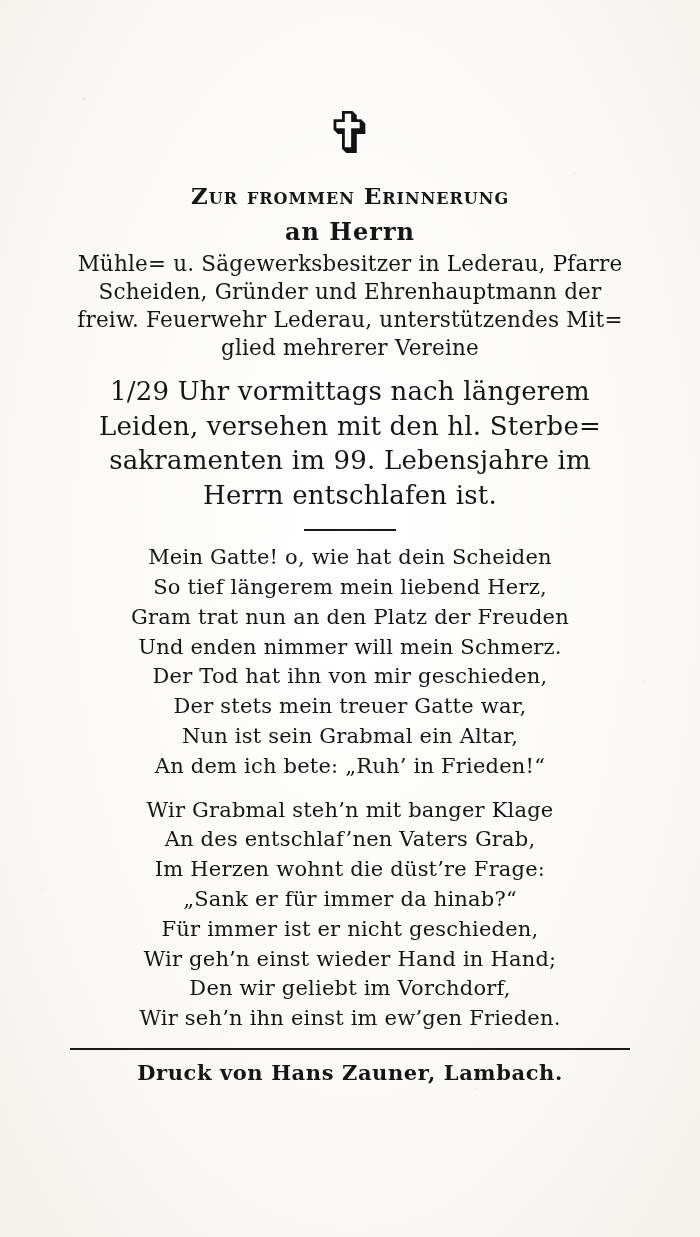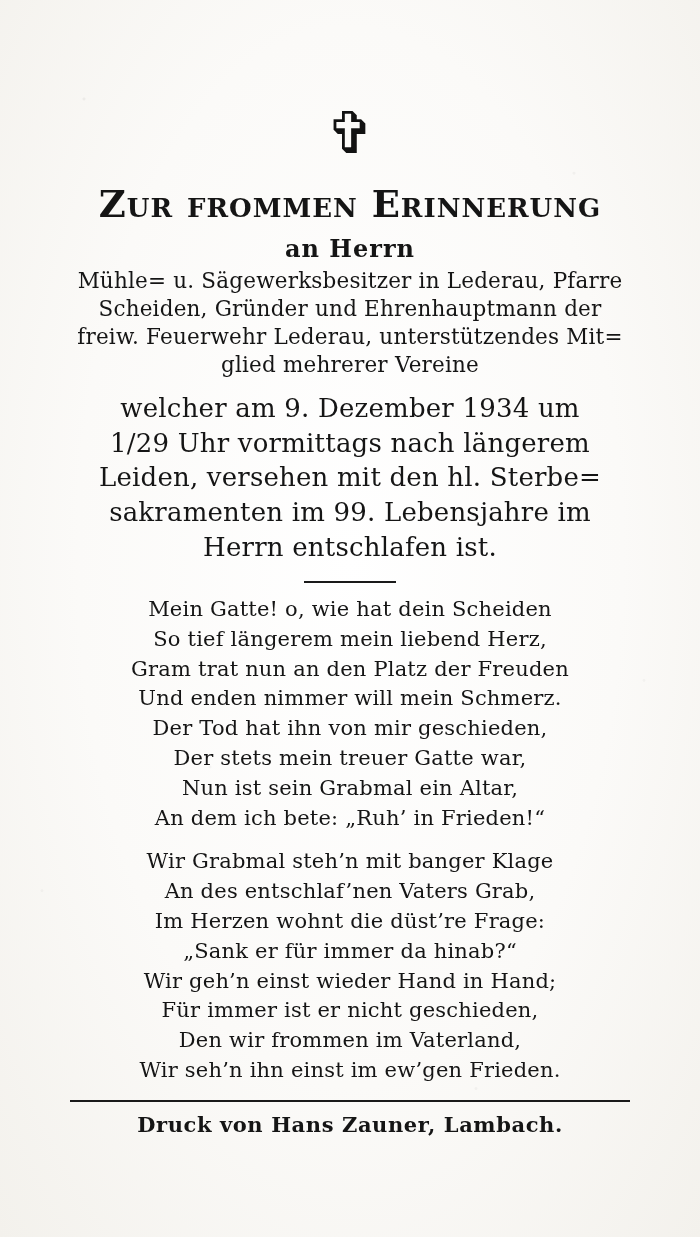--- a/index.html
+++ b/index.html
@@ -59,21 +59,21 @@
   }
 
   
   .fraktur {
     font-family: "DejaVu Serif", serif;
     font-weight: bold;
     letter-spacing: 0.5px;
   }
   .line-zur {
     margin-top: 18px;
-    font-size: 37px;
+    font-size: 23px;
     font-weight: bold;
     letter-spacing: 1px;
     font-variant: small-caps;
   }
   .line-an {
     margin-top: 8px;
     font-size: 24px;
     letter-spacing: 1px;
   }
   .line-name {
@@ -146,21 +146,20 @@
     <div class="line-an fraktur">an Herrn</div>
 
     <div class="profession">
       <div>Mühle= u. Sägewerksbesitzer in Lederau, Pfarre</div>
       <div>Scheiden, Gründer und Ehrenhauptmann der</div>
       <div>freiw. Feuerwehr Lederau, unterstützendes Mit=</div>
       <div>glied mehrerer Vereine</div>
     </div>
 
     <div class="death">
-      <div>welcher am 9. Dezember 1934 um</div>
       <div>1/29 Uhr vormittags nach längerem</div>
       <div>Leiden, versehen mit den hl. Sterbe=</div>
       <div>sakramenten im 99. Lebensjahre im</div>
       <div>Herrn entschlafen ist.</div>
     </div>
 
     <div class="rule"></div>
 
     <div class="verses">
       <div class="verse">
@@ -171,23 +170,23 @@
         <div>Der Tod hat ihn von mir geschieden,</div>
         <div>Der stets mein treuer Gatte war,</div>
         <div>Nun ist sein Grabmal ein Altar,</div>
         <div>An dem ich bete: „Ruh’ in Frieden!“</div>
       </div>
       <div class="verse">
         <div>Wir Grabmal steh’n mit banger Klage</div>
         <div>An des entschlaf’nen Vaters Grab,</div>
         <div>Im Herzen wohnt die düst’re Frage:</div>
         <div>„Sank er für immer da hinab?“</div>
+        <div>Für immer ist er nicht geschieden,</div>
         <div>Wir geh’n einst wieder Hand in Hand;</div>
-        <div>Für immer ist er nicht geschieden,</div>
-        <div>Den wir frommen im Vaterland,</div>
+        <div>Den wir geliebt im Vorchdorf,</div>
         <div>Wir seh’n ihn einst im ew’gen Frieden.</div>
       </div>
     </div>
 
     <div class="footer-rule"></div>
     <div class="imprint fraktur">Druck von Hans Zauner, Lambach.</div>
 
   </div>
 </div>
 

